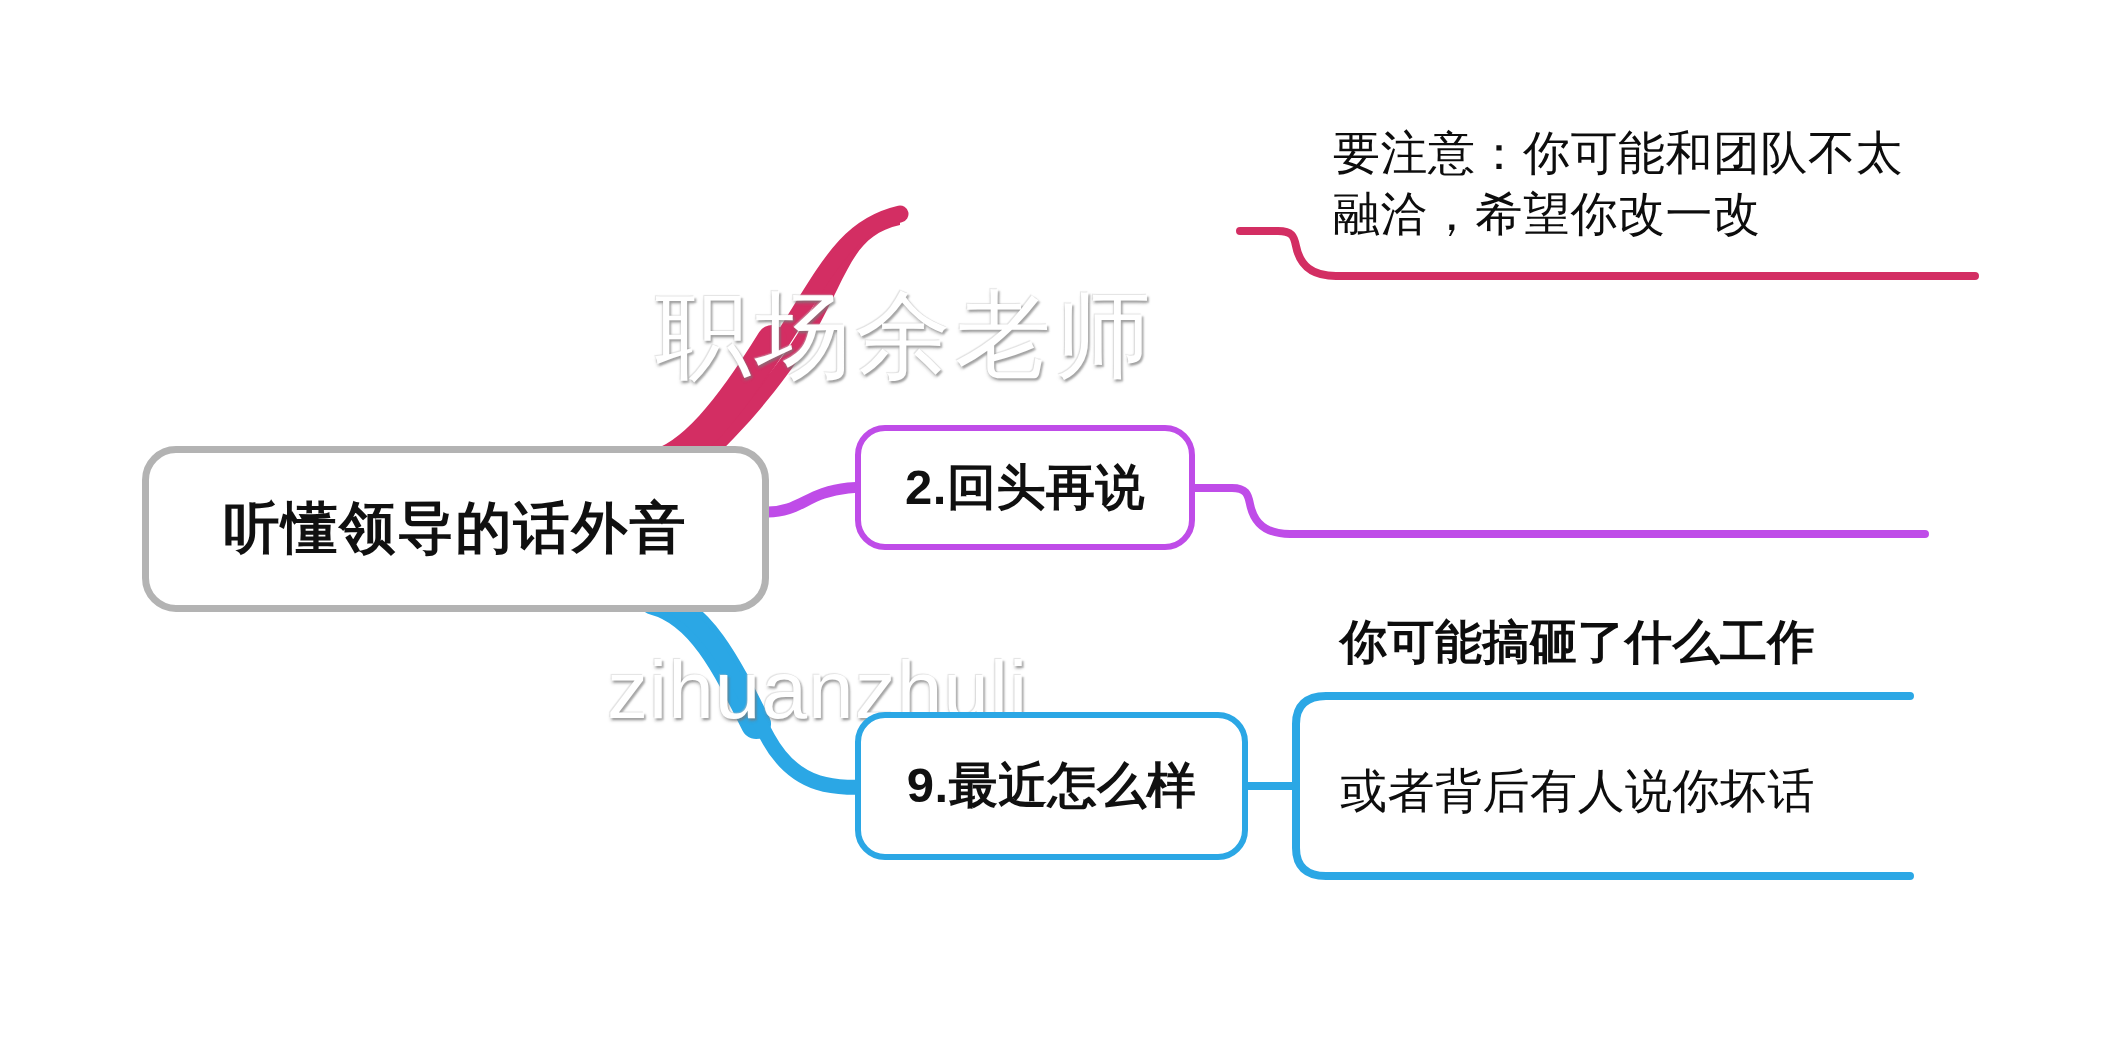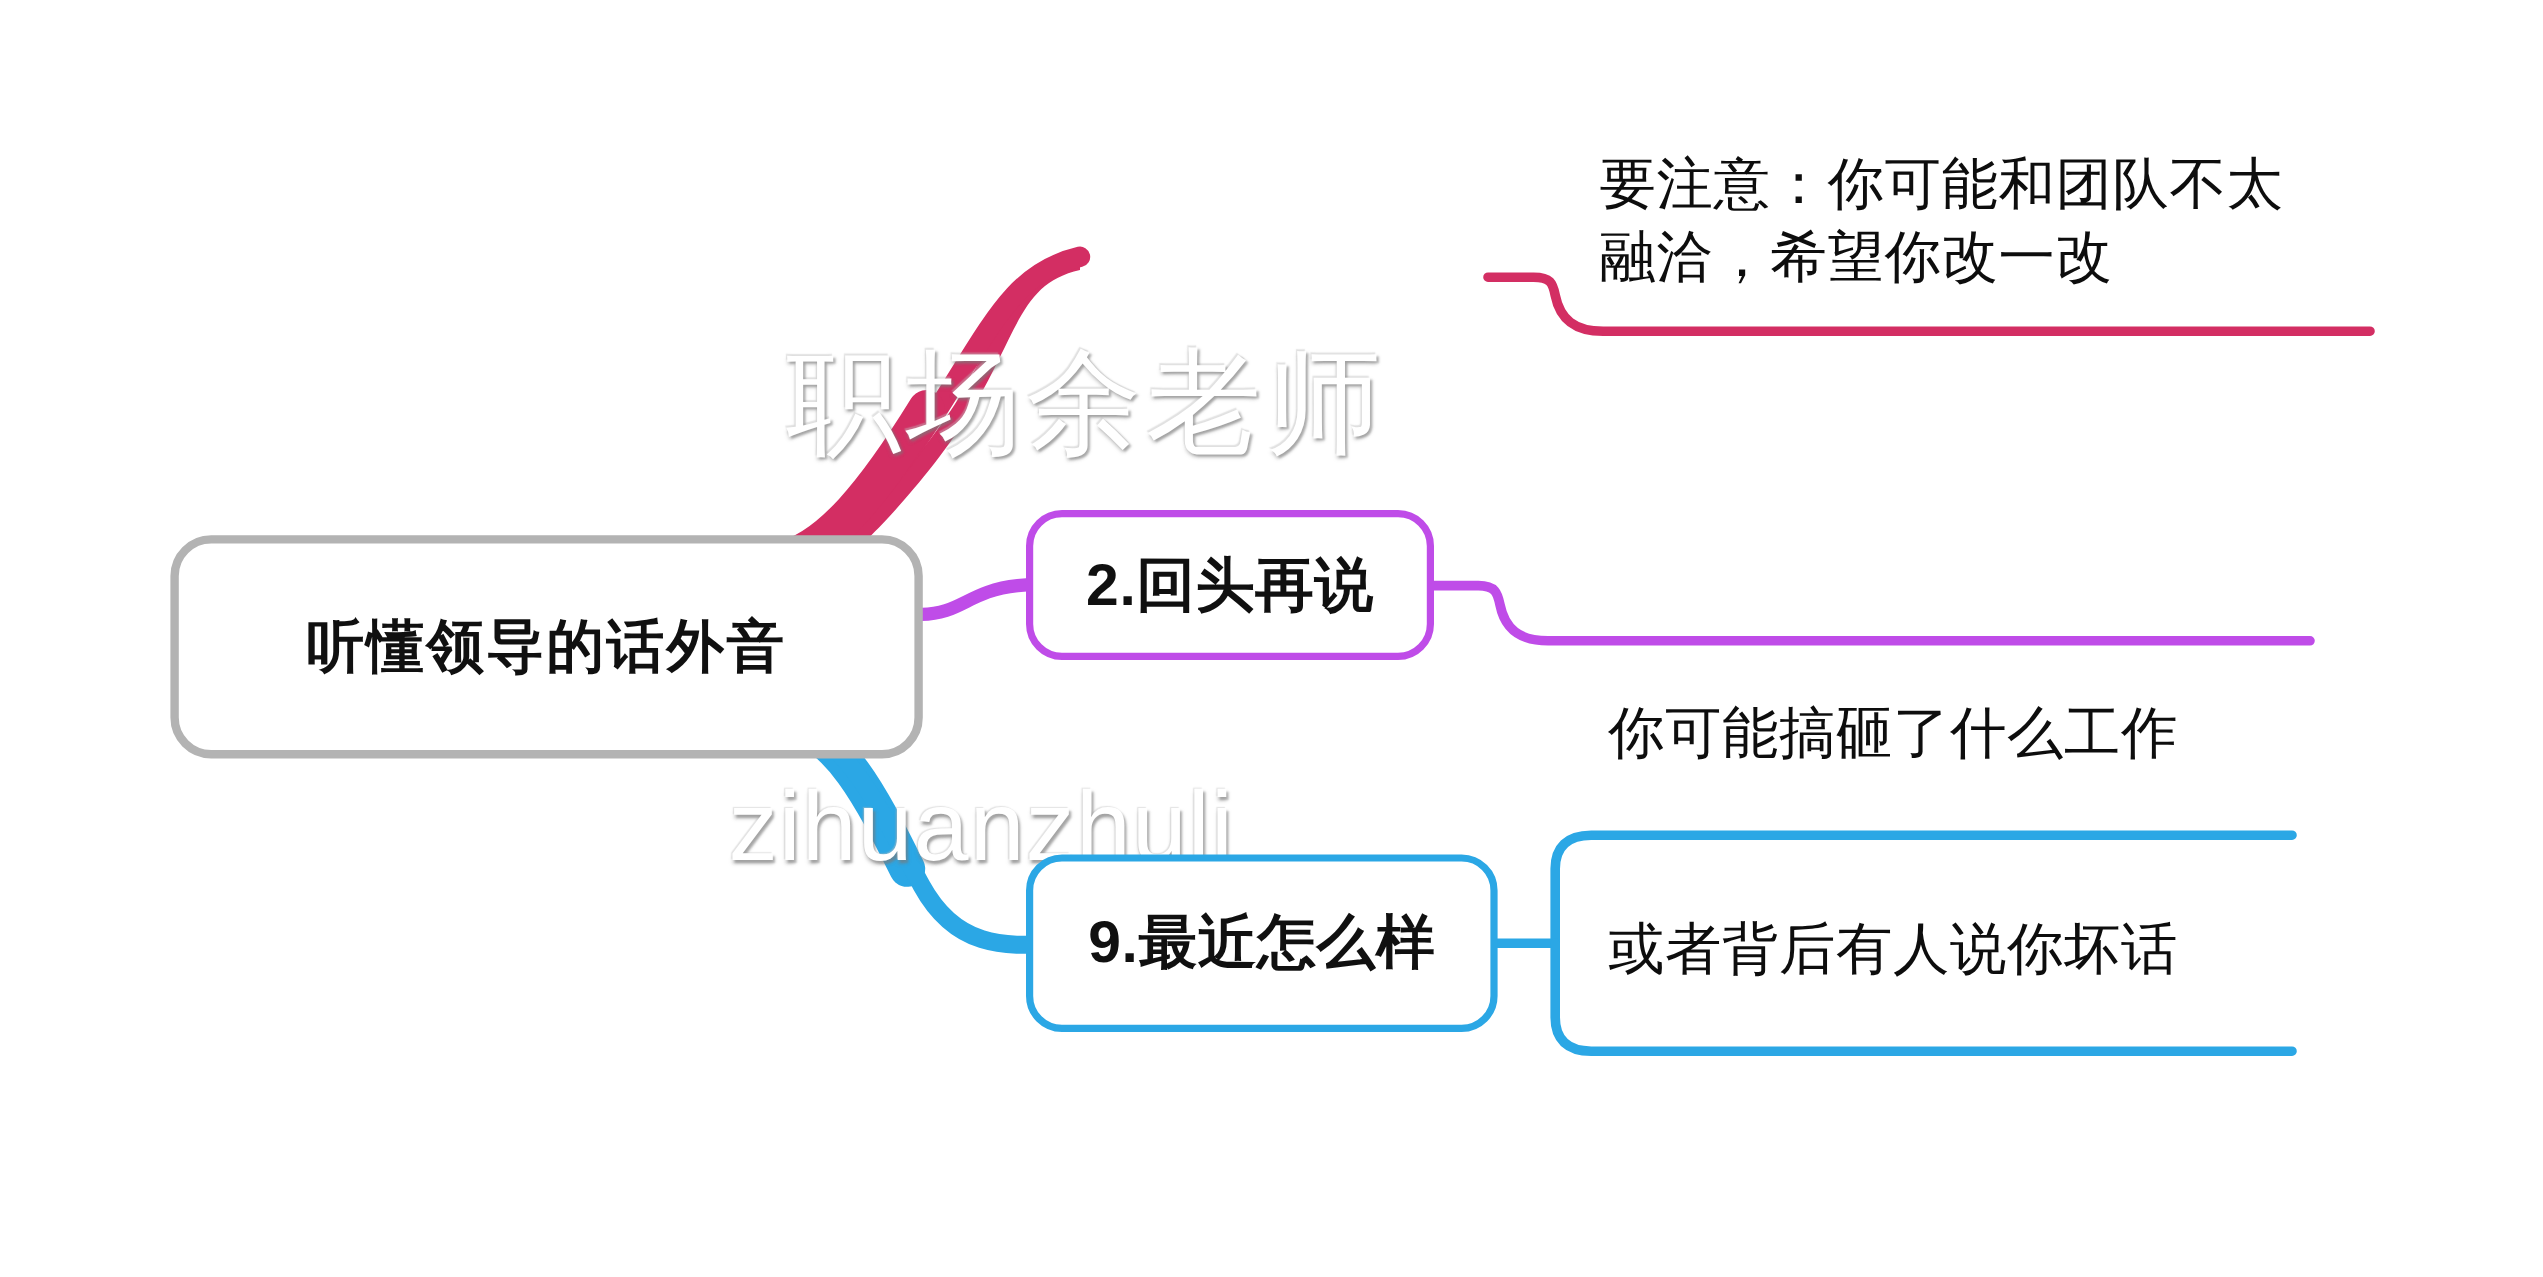--- a/index.html
+++ b/index.html
@@ -40,24 +40,24 @@
     justify-content: center;
     white-space: nowrap;
     color: #101010;
     font-weight: bold;
   }
 
   .root-node {
     left: 142px;
     top: 446px;
     width: 627px;
-    height: 186px;
+    height: 166px;
     border: 7px solid #b3b3b3;
     border-radius: 34px;
-    font-size: 48px;
+    font-size: 56px;
     letter-spacing: 2px;
     z-index: 6;
   }
 
   .branch-node {
     border-width: 6px;
     border-style: solid;
     border-radius: 30px;
     font-size: 49px;
     letter-spacing: 0.5px;
@@ -74,21 +74,21 @@
     color: #0d0d0d;
     font-size: 47px;
     line-height: 1.30;
     letter-spacing: 0.5px;
     white-space: pre-line;
     z-index: 5;
   }
 
   .leaf-1 { left: 1333px; top: 122px; width: 640px; }
   .leaf-2 { left: 1295px; top: 378px; width: 640px; }
-  .leaf-3 { left: 1340px; top: 580px; width: 640px; }
+  .leaf-3 { left: 1340px; top: 611px; width: 640px; font-weight: bold; }
   .leaf-4 { left: 1340px; top: 760px; width: 640px; }
 
   
   .watermark {
     position: absolute;
     color: #ffffff;
     font-weight: normal;
     user-select: none;
     z-index: 4;
     text-shadow:

